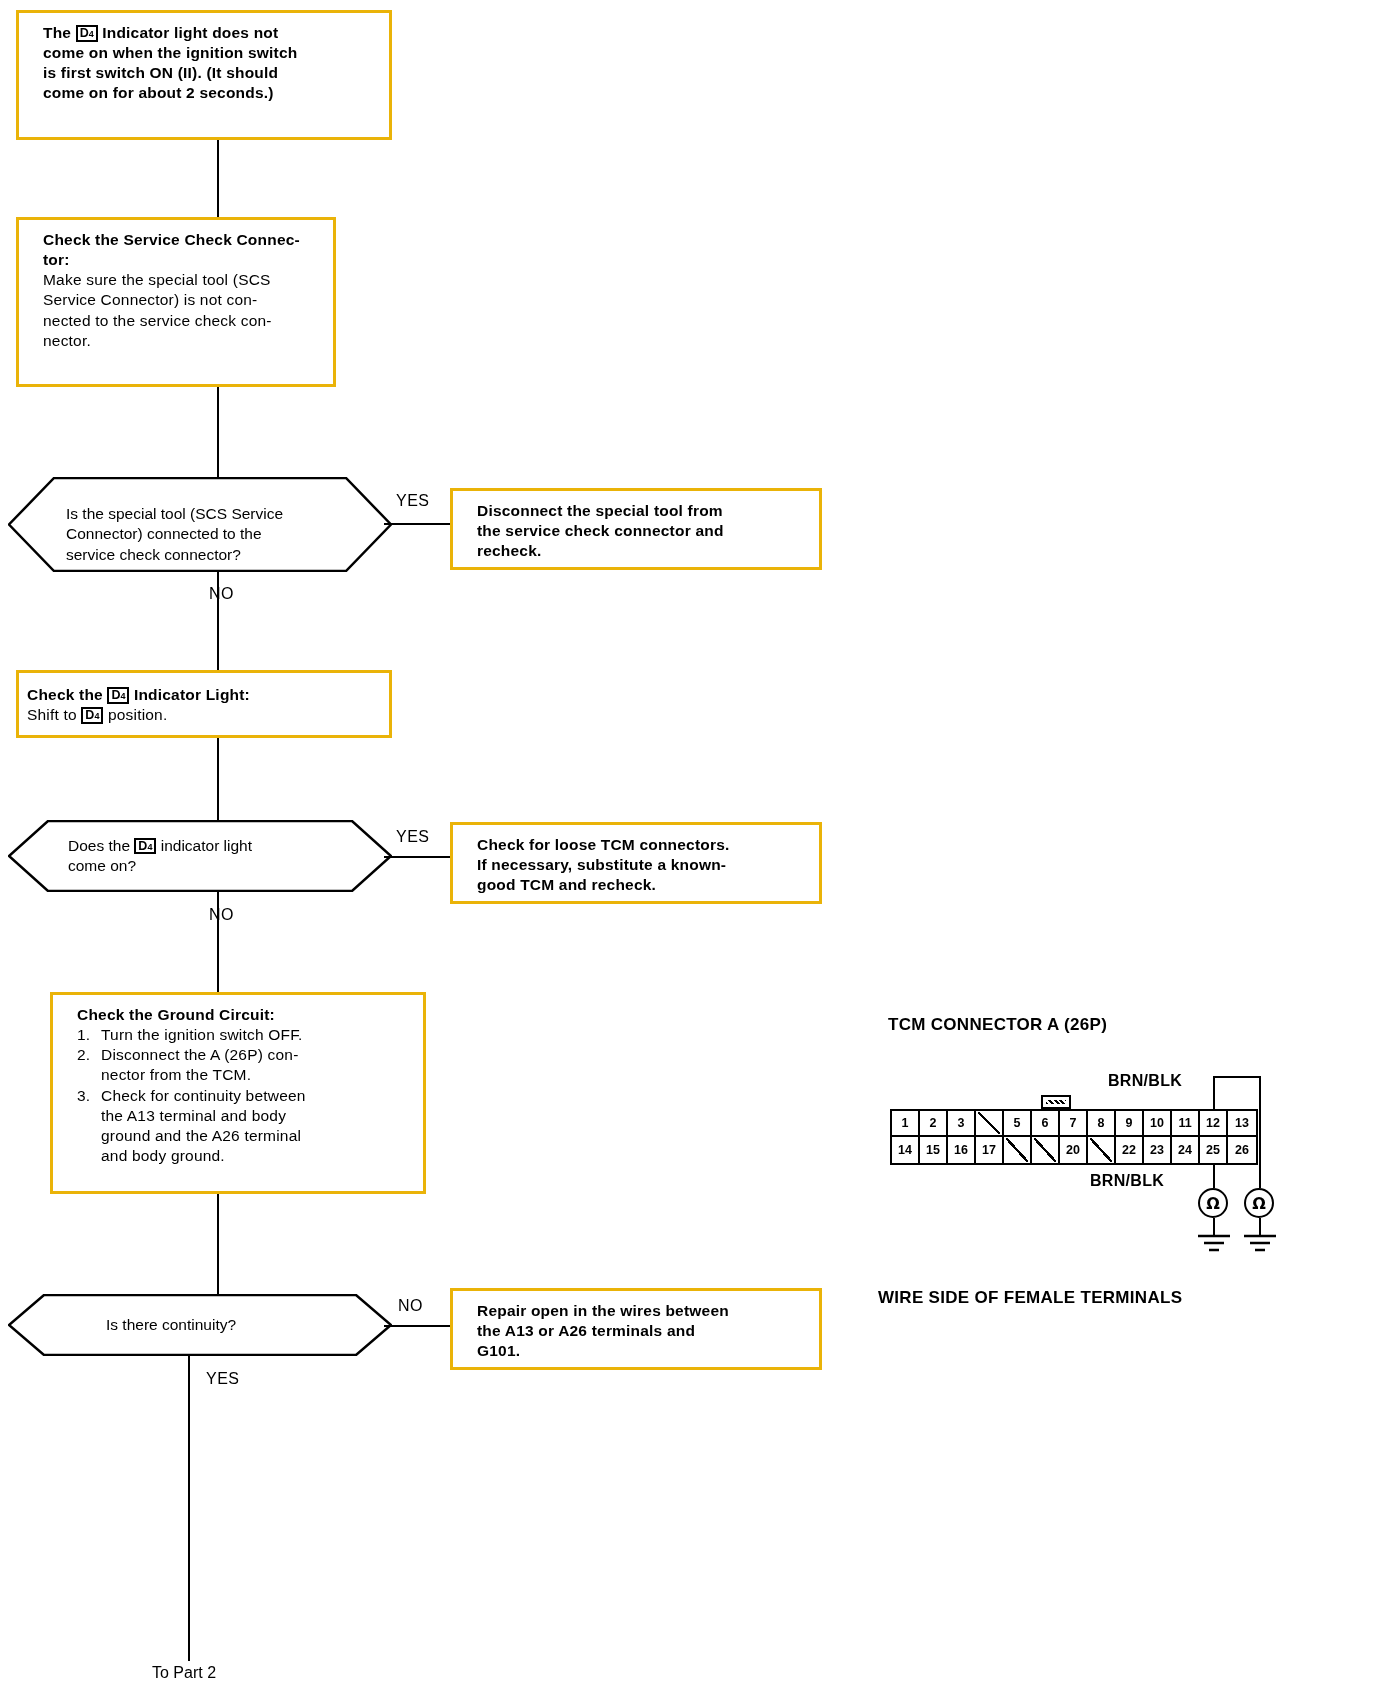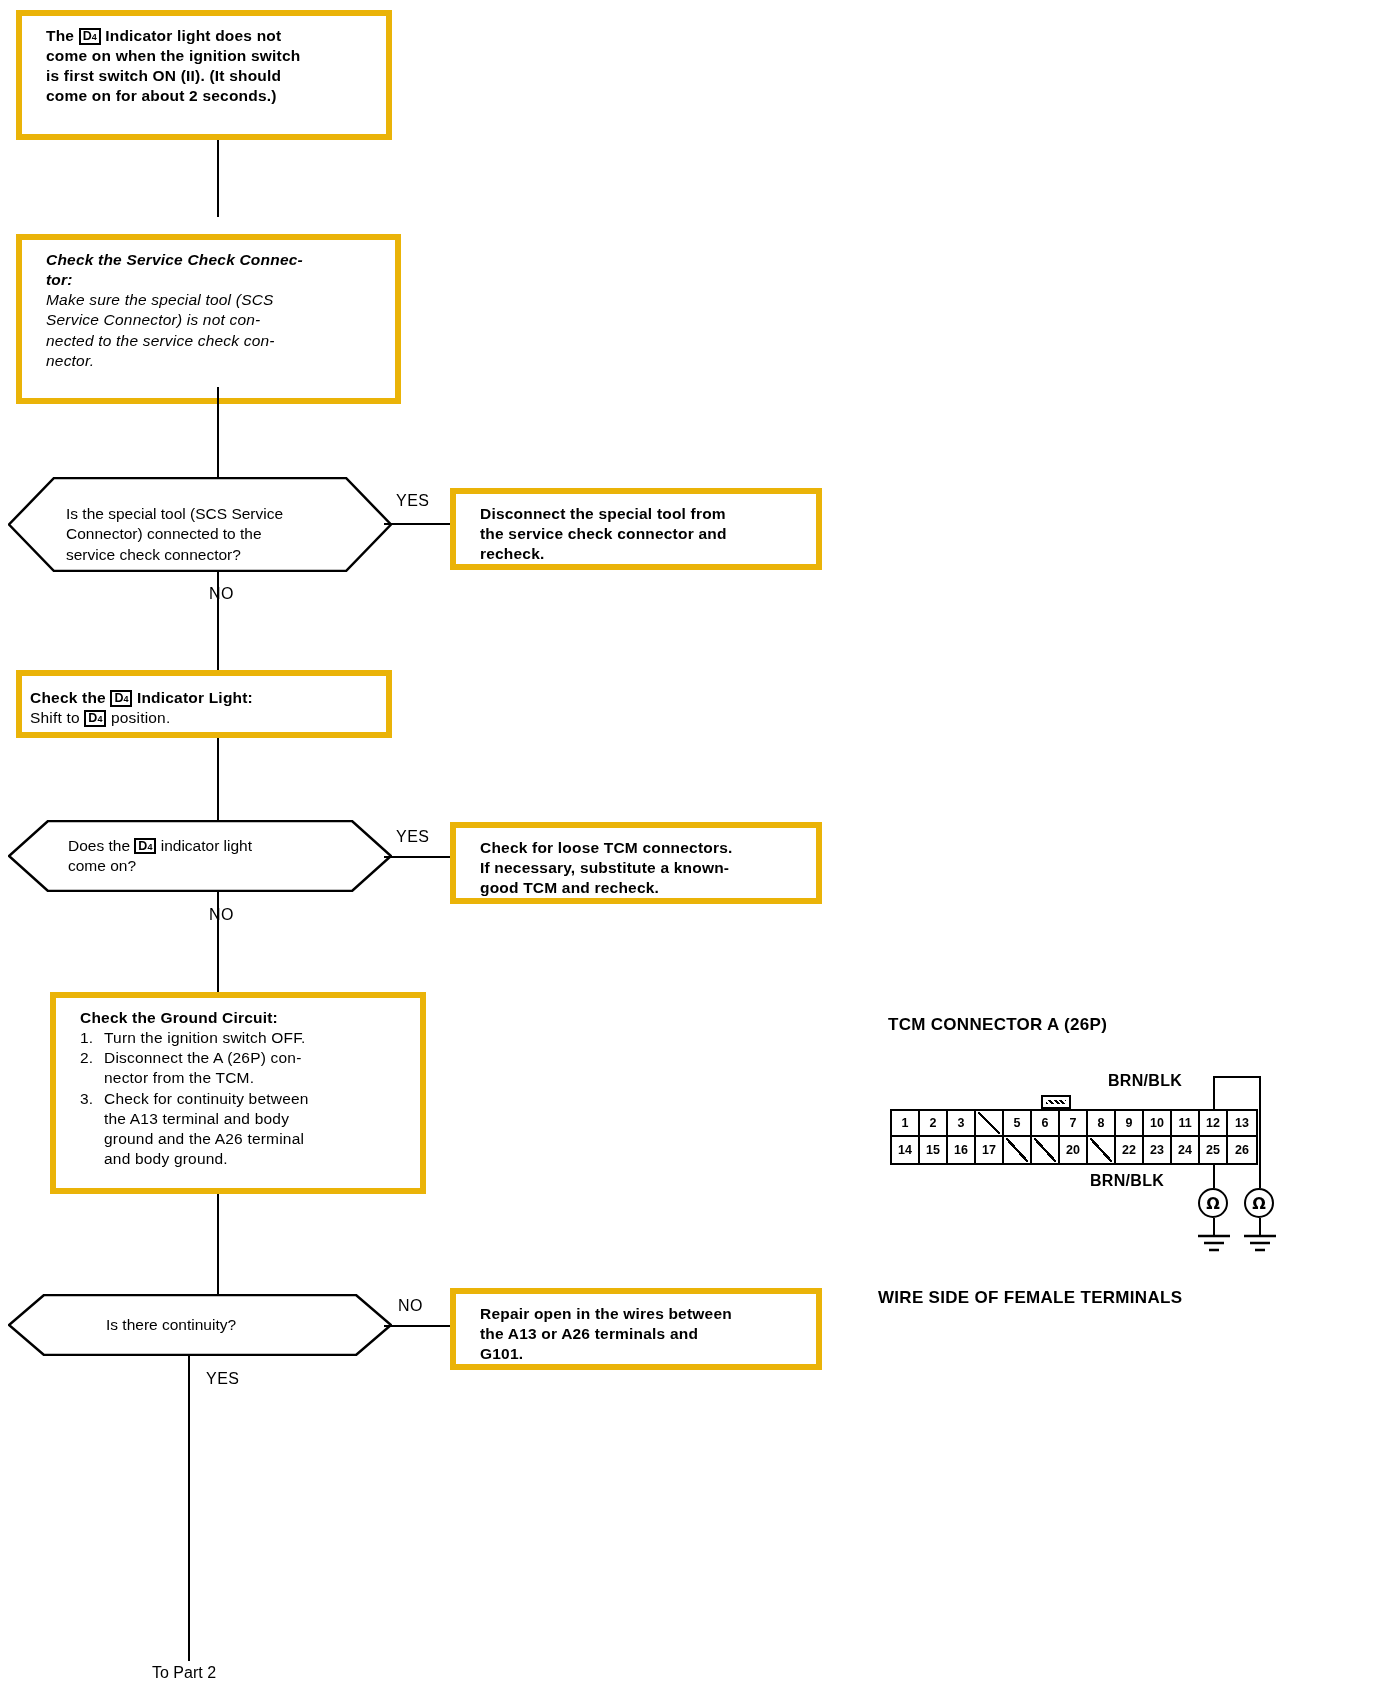--- a/index.html
+++ b/index.html
@@ -12,21 +12,21 @@
     position: relative;
     font-family: "Liberation Sans", sans-serif;
     color: #000;
     overflow: hidden;
   }
   .canvas { position: absolute; inset: 0; }
 
   
   .box {
     position: absolute;
-    border: 6px solid #eab308;
+    border: 3px solid #eab308;
     background: #fff;
     padding: 10px 12px 10px 24px;
     font-size: 15.5px;
     line-height: 1.30;
     letter-spacing: 0.2px;
   }
   .box b, .bold { font-weight: bold; }
   .box .ln { display: block; white-space: nowrap; }
 
   
@@ -176,21 +176,21 @@
     <span class="ln bold">
       <span>The </span><span class="d4">D<sub>4</sub></span><span> Indicator light does not</span>
     </span>
     <span class="ln bold">come on when the ignition switch</span>
     <span class="ln bold">is first switch ON (II). (It should</span>
     <span class="ln bold">come on for about 2 seconds.)</span>
   </div>
 
   <div class="vline" style="left:217px; top:140px; height:77px;"></div>
 
-  <div class="box" style="left:16px; top:234px; width:385px; height:170px;font-style:italic;">
+  <div class="box" style="left:16px; top:217px; width:320px; height:170px;">
     <span class="ln bold">Check the Service Check Connec-</span>
     <span class="ln bold">tor:</span>
     <span class="ln">Make sure the special tool (SCS</span>
     <span class="ln">Service Connector) is not con-</span>
     <span class="ln">nected to the service check con-</span>
     <span class="ln">nector.</span>
   </div>
 
   <div class="vline" style="left:217px; top:387px; height:90px;"></div>
 

